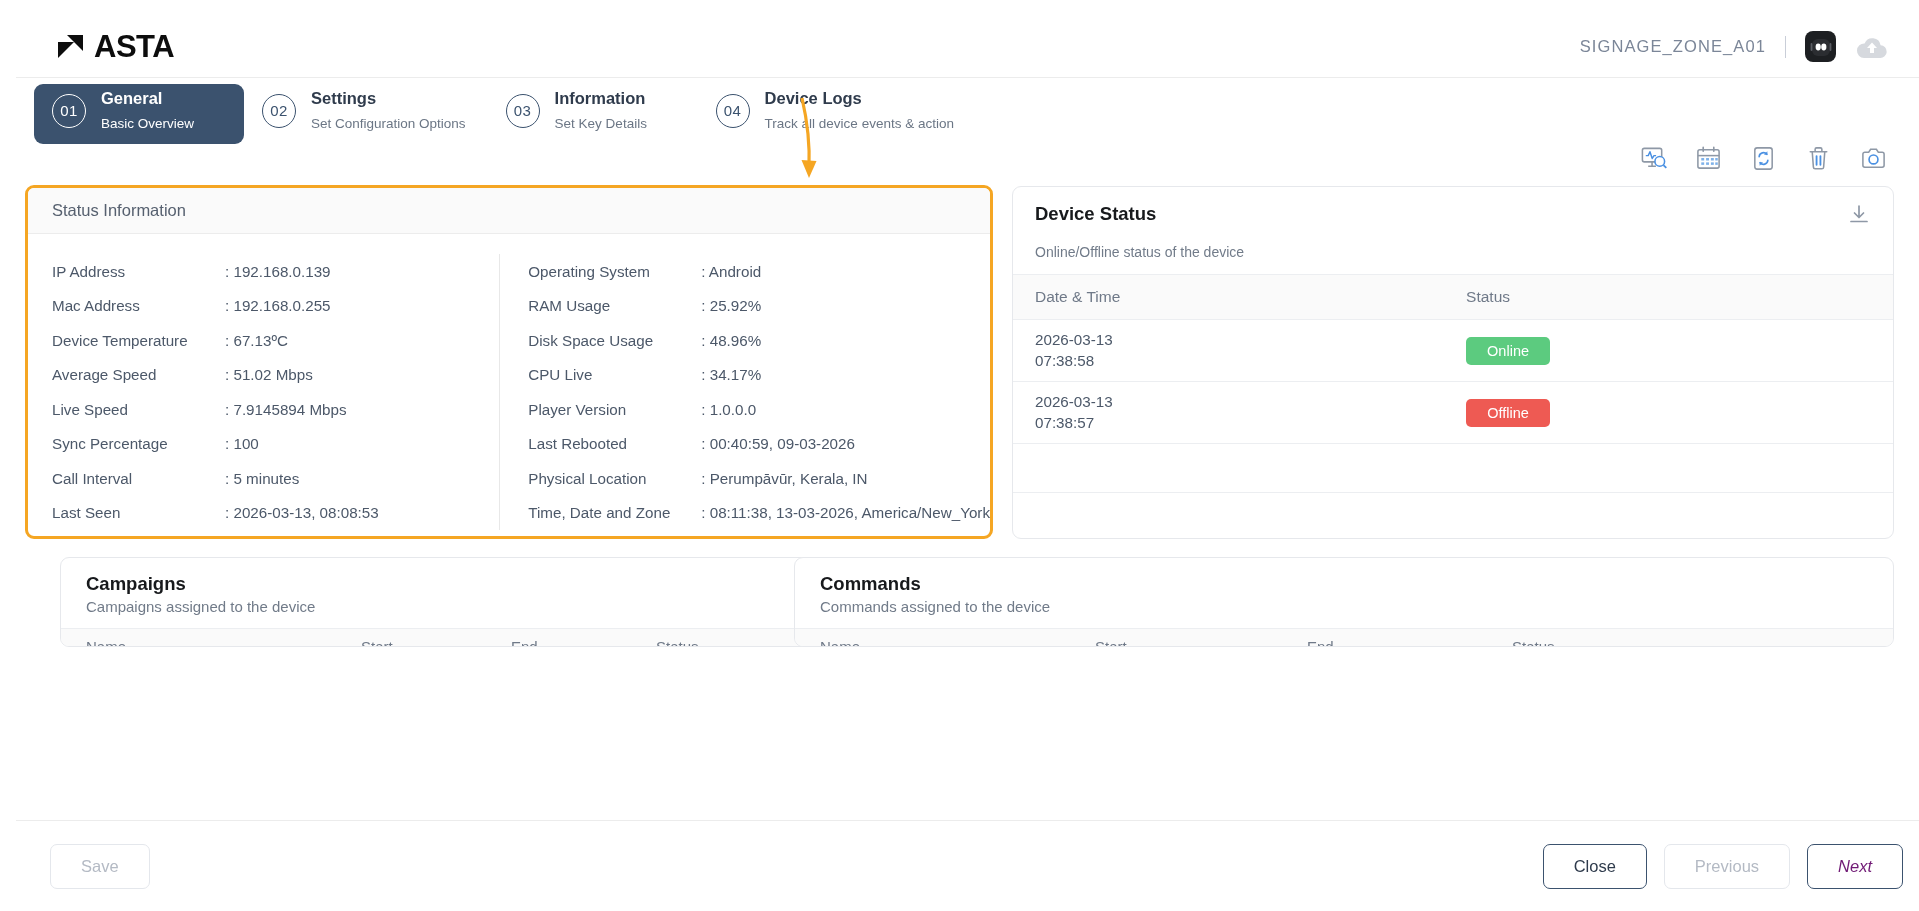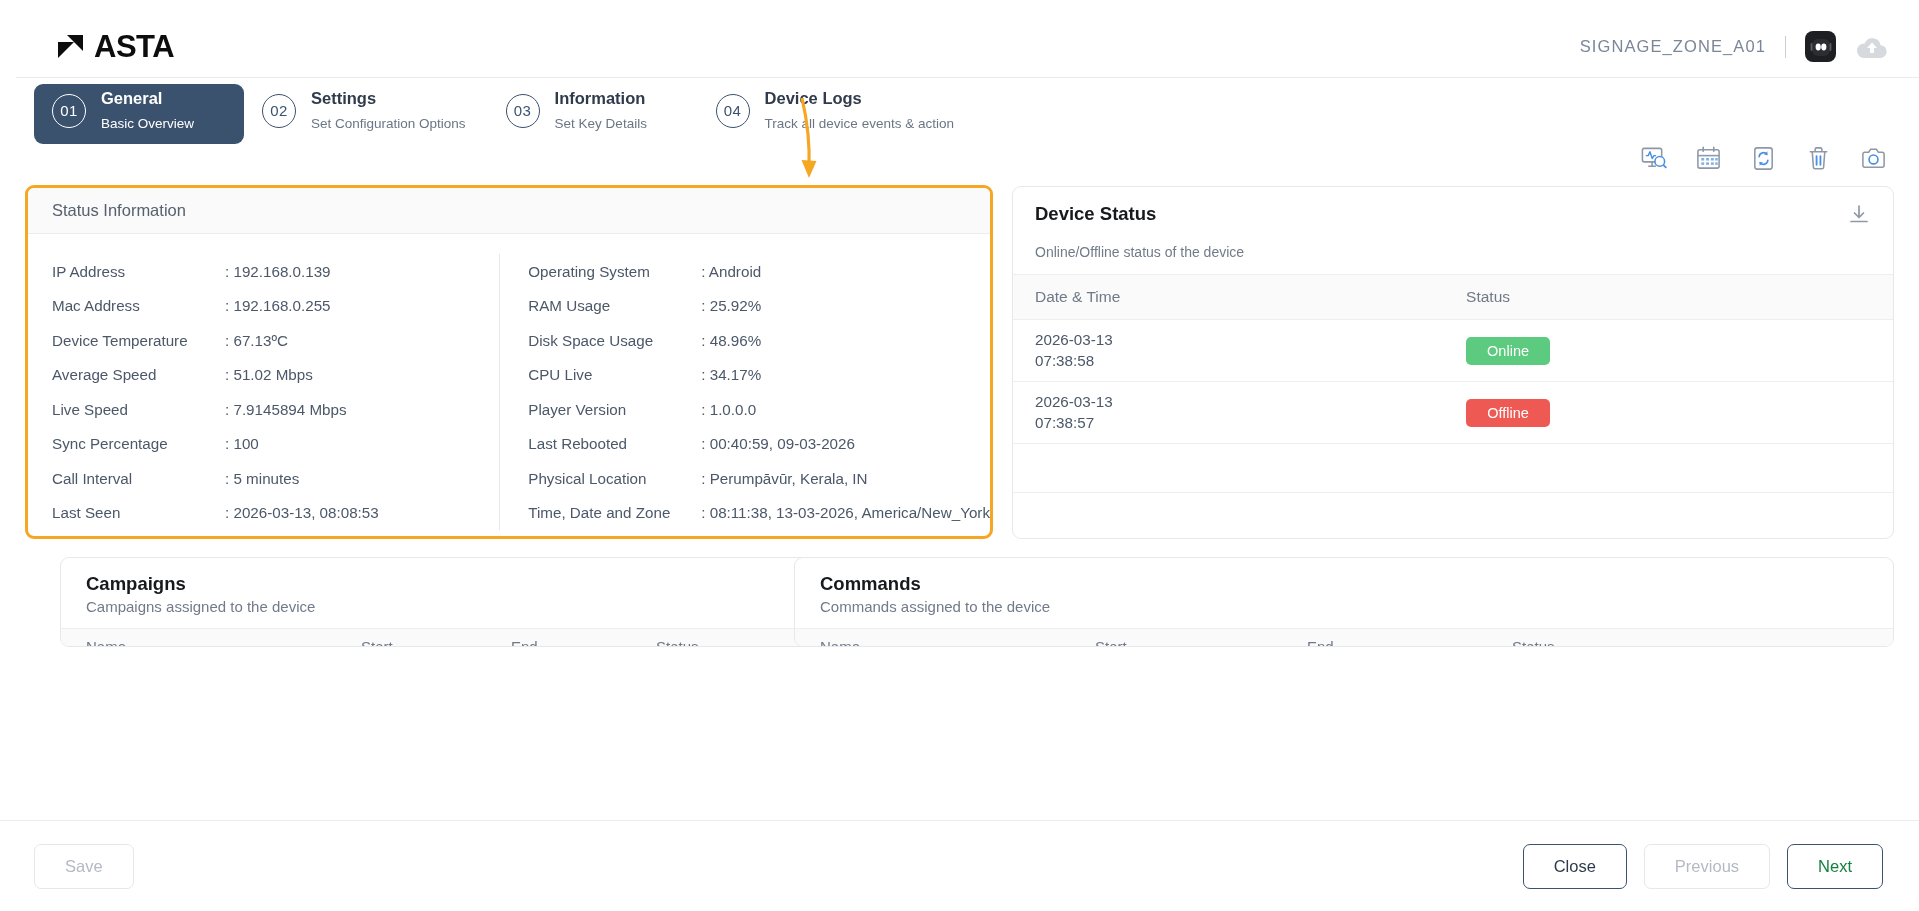--- a/index.html
+++ b/index.html
@@ -137,33 +137,33 @@
   .bc-title { font-size: 18.5px; font-weight: 700; color: #17191c; }
   .bc-sub { font-size: 15px; color: #717b89; margin-top: 3px; }
   .bc-thead {
     display: flex; background: #fafafa; border-top: 1px solid #eceef1;
     padding: 9px 0 9px 25px; font-size: 15px; color: #6f7988;
   }
   .bc-thead span { display: block; }
 
   
   .footer {
-    position: absolute; left: 0; right: 0; bottom: 0; height: 91px;
+    position: absolute; left: 16px; right: 0; bottom: 0; height: 91px;
     background: #fff; border-top: 1px solid #ececec;
     display: flex; align-items: center; justify-content: space-between;
-    padding: 0 36px 0 34px;
+    padding: 0 16px 0 34px;
   }
   .btn {
     font-family: "Liberation Sans", sans-serif;
     font-size: 16.5px; border-radius: 7px; padding: 12px 30px;
     background: #fff; cursor: pointer; border: 1px solid #c9ced8;
     color: #2f3b4c;
   }
   .btn.ghost { border: 1px solid #e4e7ec; color: #b4bac4; cursor: default; }
-  .btn.primary { border: 1.6px solid #3b526e; color: #15803d; font-weight: 400; }
+  .btn.primary { border: 1.6px solid #3b526e; color: #701a75; font-weight: 400; font-style: italic; }
   .btn.outline { border: 1.4px solid #3b526e; color: #2f3b4c; }
   .footer-right { display: flex; align-items: center; gap: 17px; }
 </style>
 </head>
 <body>
 
 <div class="app">
 
   <div class="header">
     <div class="brand">

